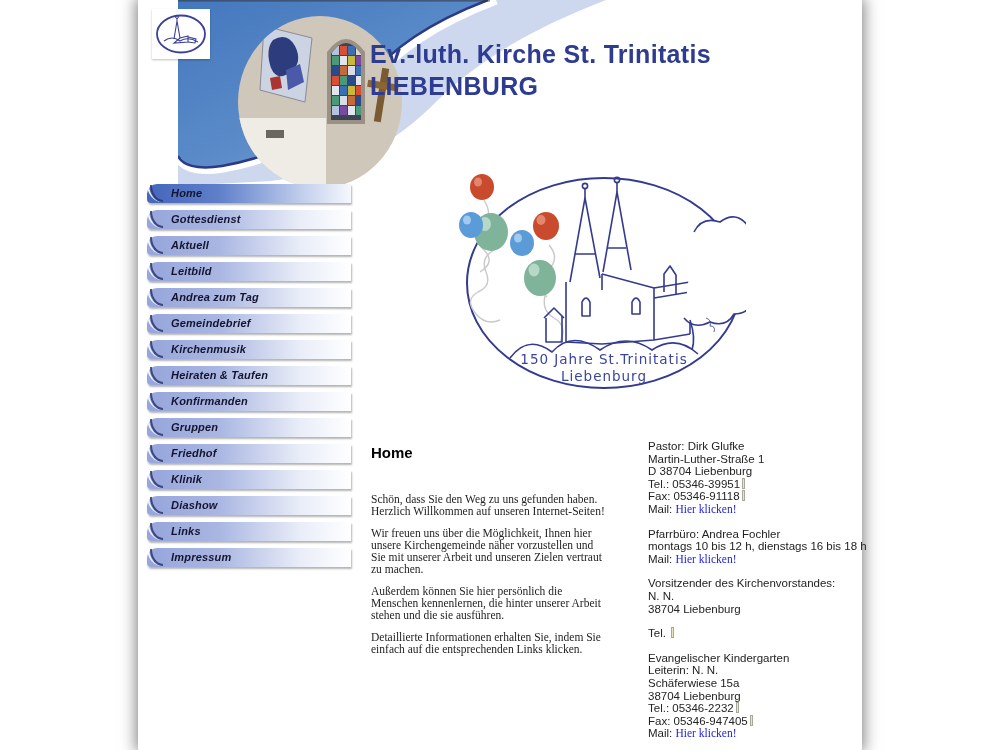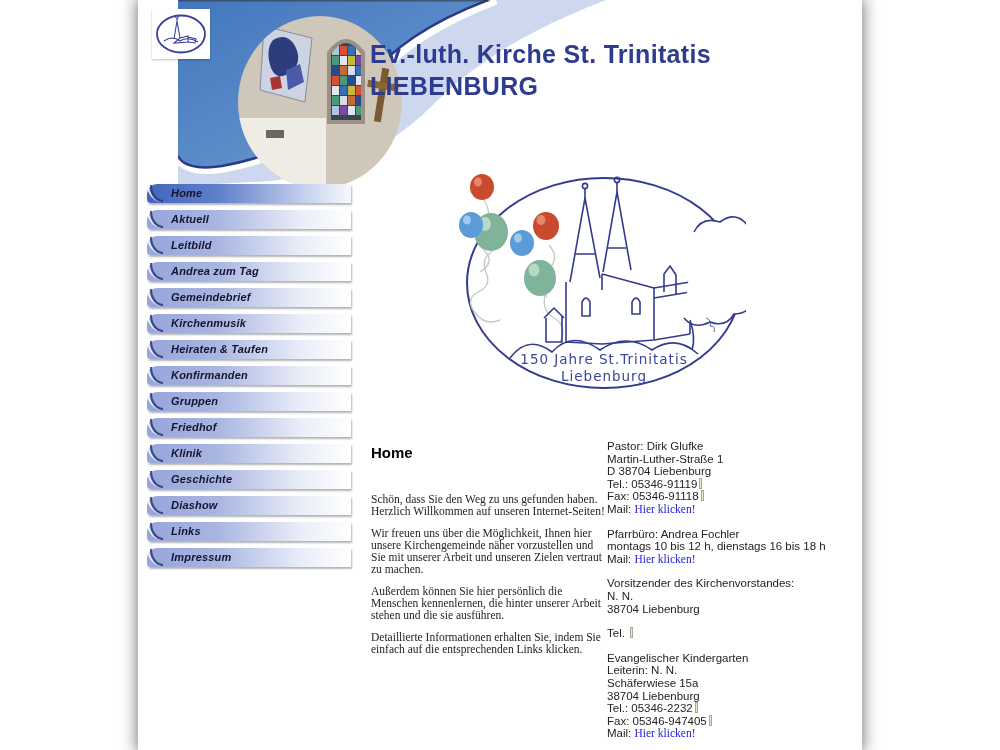--- a/index.html
+++ b/index.html
@@ -58,21 +58,21 @@
   .intro {
     position:absolute; left:233px; top:493px; width:238px;
     font-size:11.5px; line-height:12.3px; color:#232323;
   }
   .intro p { margin:0 0 9px 0;font-family:Liberation Serif, serif; }
   
   .contact {
     position:absolute; left:469px; top:440px; width:250px;
     font-size:11.5px; line-height:12.6px; color:#232323;
   }
-  .cblock { margin-bottom:12px; }
+  .cblock { margin-bottom:12px;margin-left:41px; }
   .cline { white-space:nowrap; }
   .maillink { color:#2222dd; text-decoration:none; cursor:pointer;font-family:Liberation Serif, serif; }
   .caret {
     display:inline-block; width:3px; height:11px; margin-left:2px;
     vertical-align:-1px; background:#ece5c2; border:1px solid #a8a89a;
   }
 </style>
 </head>
 <body>
 
@@ -169,31 +169,31 @@
     </div>
 
     <div class="site-title">
       <div>Ev.-luth. Kirche St. Trinitatis</div>
       <div>LIEBENBURG</div>
     </div>
   </div>
 
   <div class="sidebar">
       <div class="sbtn active"><span>Home</span></div>
+      <div class="sbtn"><span>Gottesdienst</span></div>
       <div class="sbtn"><span>Aktuell</span></div>
       <div class="sbtn"><span>Leitbild</span></div>
       <div class="sbtn"><span>Andrea zum Tag</span></div>
       <div class="sbtn"><span>Gemeindebrief</span></div>
       <div class="sbtn"><span>Kirchenmusik</span></div>
       <div class="sbtn"><span>Heiraten &amp; Taufen</span></div>
       <div class="sbtn"><span>Konfirmanden</span></div>
       <div class="sbtn"><span>Gruppen</span></div>
       <div class="sbtn"><span>Friedhof</span></div>
       <div class="sbtn"><span>Klinik</span></div>
-      <div class="sbtn"><span>Geschichte</span></div>
       <div class="sbtn"><span>Diashow</span></div>
       <div class="sbtn"><span>Links</span></div>
       <div class="sbtn"><span>Impressum</span></div>
     </div>
 
   <div class="emblem">
     <svg width="292" height="230" viewBox="0 0 292 230">
       <ellipse cx="150" cy="113" rx="137" ry="105" fill="#ffffff" stroke="#343b8e" stroke-width="2"></ellipse>
       <g stroke="#c9c9c9" stroke-width="1.4" fill="none">
         <path d="M30,30 q10,16 -2,26 q-12,12 2,24 q12,12 -4,22"></path>
@@ -256,21 +256,21 @@
       <p>Wir freuen uns über die Möglichkeit, Ihnen hier unsere Kirchengemeinde näher vorzustellen und Sie mit unserer Arbeit und unseren Zielen vertraut zu machen.</p>
       <p>Außerdem können Sie hier persönlich die Menschen kennenlernen, die hinter unserer Arbeit stehen und die sie ausführen.</p>
       <p>Detaillierte Informationen erhalten Sie, indem Sie einfach auf die entsprechenden Links klicken.</p>
     </div>
 
   <div class="contact">
       <div class="cblock">
         <div class="cline"><span>Pastor: Dirk Glufke</span></div>
         <div class="cline"><span>Martin-Luther-Straße 1</span></div>
         <div class="cline"><span>D 38704 Liebenburg</span></div>
-        <div class="cline"><span>Tel.: 05346-91119</span><span class="caret"></span></div>
+        <div class="cline"><span>Tel.: 05346-39951</span><span class="caret"></span></div>
         <div class="cline"><span>Fax: 05346-91118</span><span class="caret"></span></div>
         <div class="cline"><span>Mail: </span><a class="maillink" href="#">Hier klicken!</a></div>
       </div>
       <div class="cblock">
         <div class="cline"><span>Pfarrbüro: Andrea Fochler</span></div>
         <div class="cline"><span>montags 10 bis 12 h, dienstags 16 bis 18 h</span></div>
         <div class="cline"><span>Mail: </span><a class="maillink" href="#">Hier klicken!</a></div>
       </div>
       <div class="cblock">
         <div class="cline"><span>Vorsitzender des Kirchenvorstandes:</span></div>

